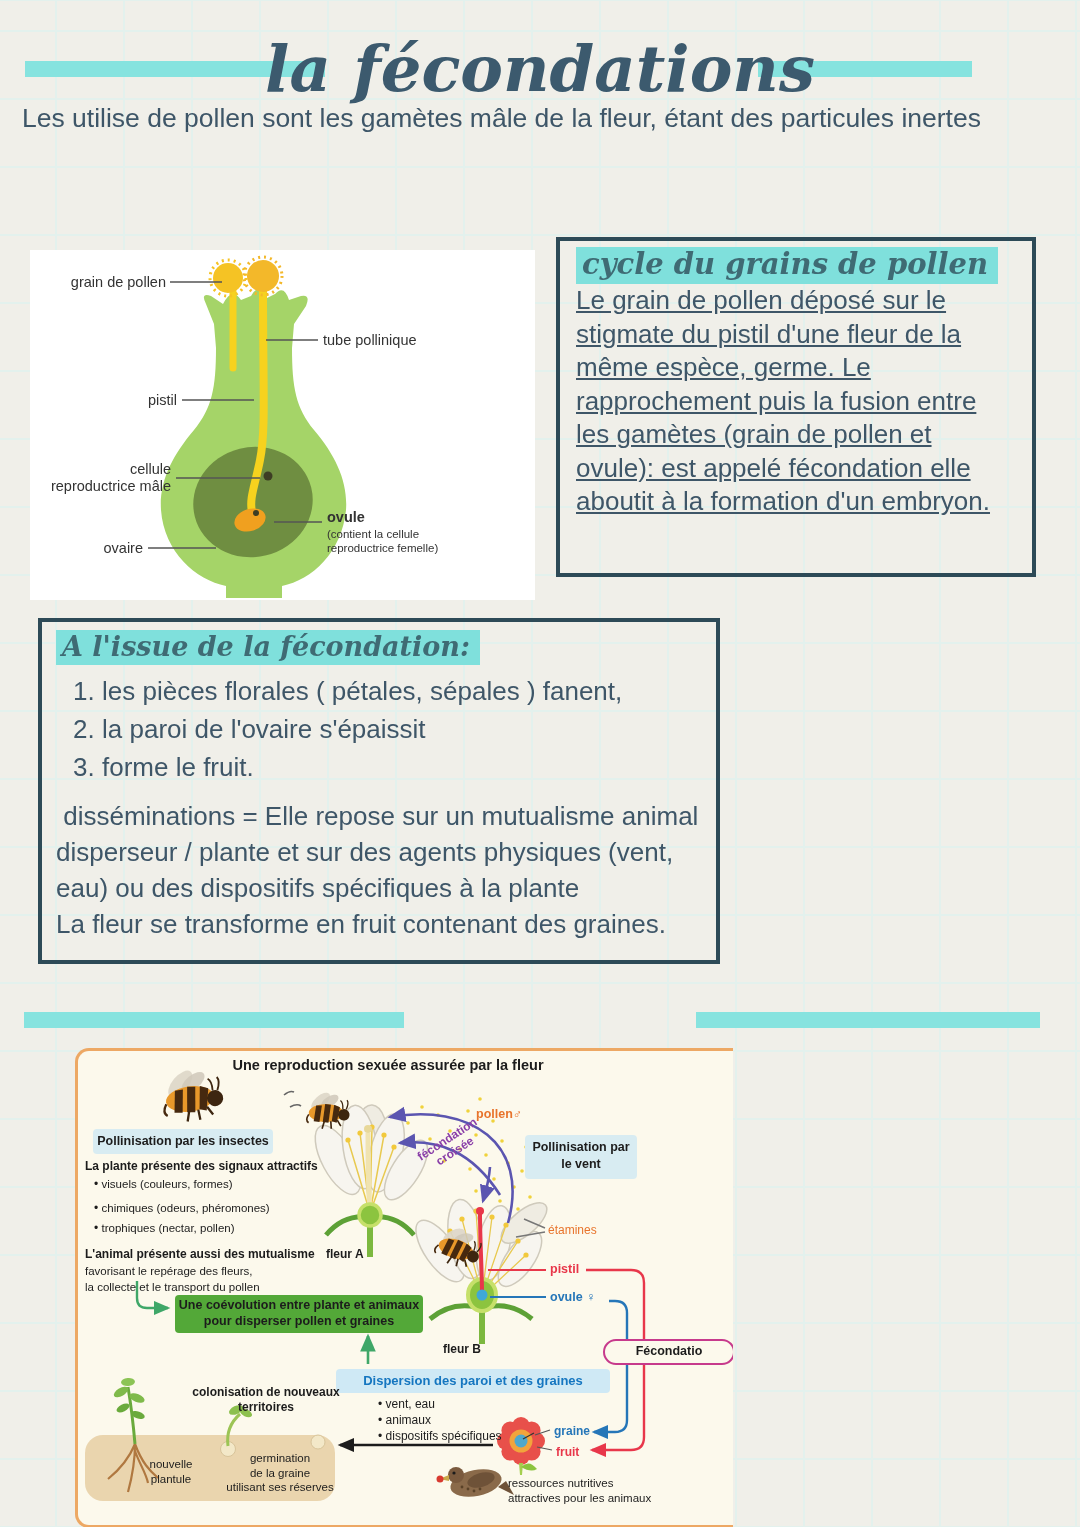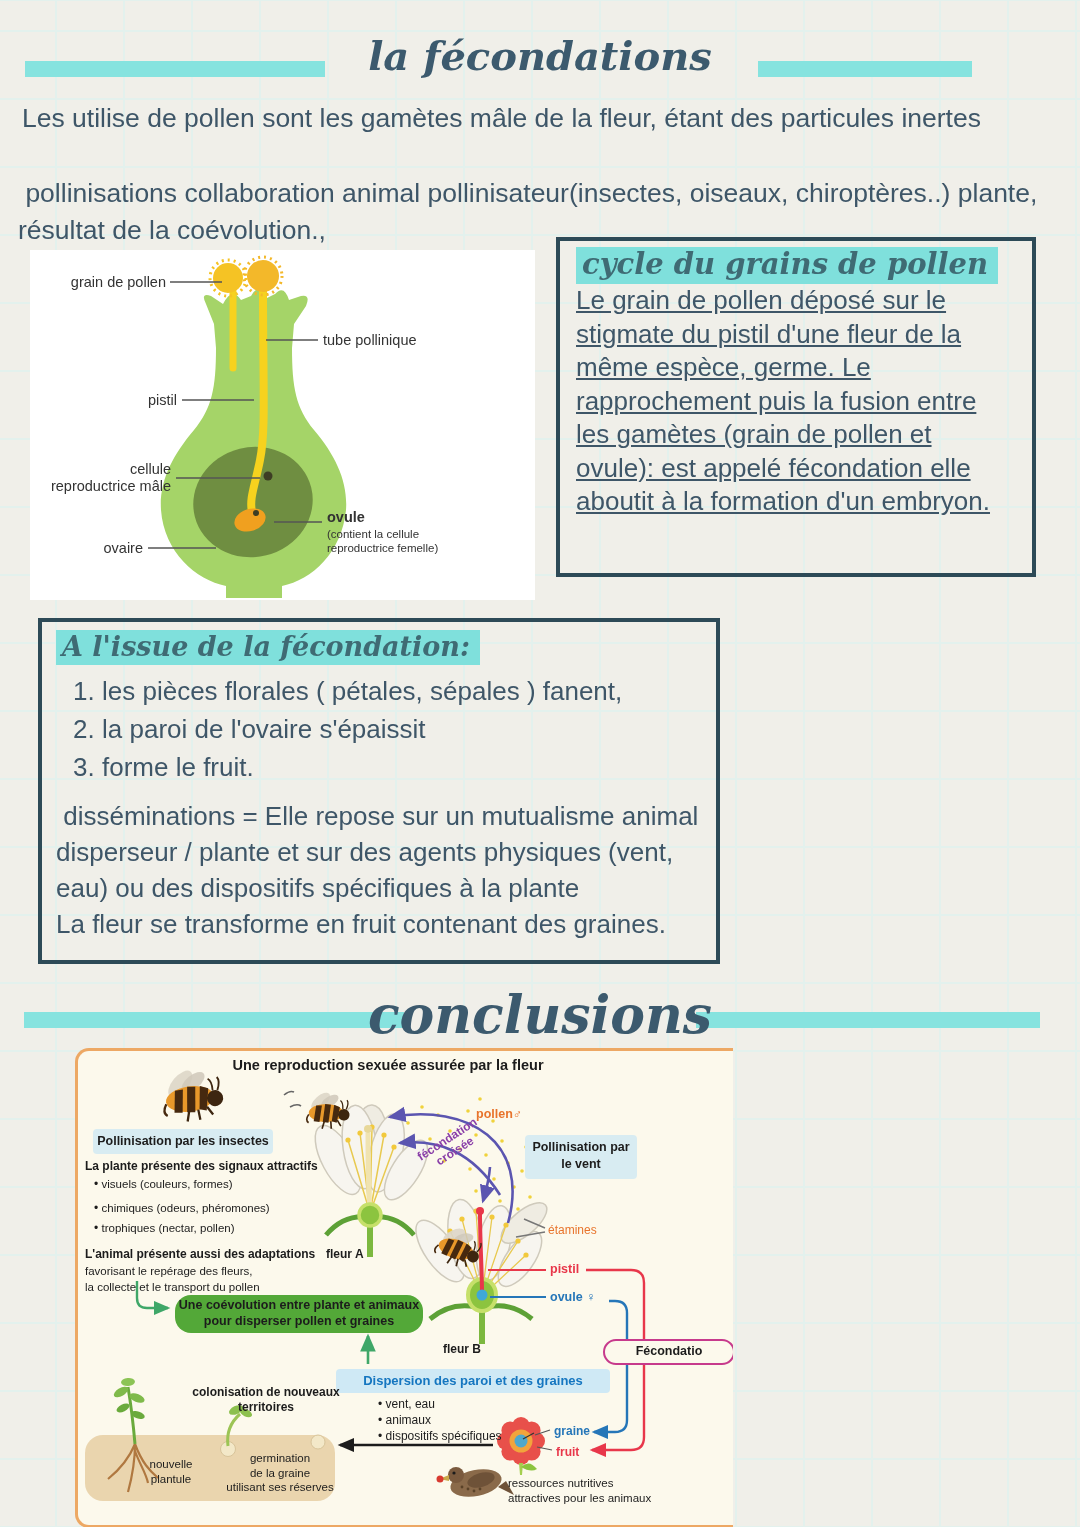--- a/index.html
+++ b/index.html
@@ -8,53 +8,52 @@
     background:
       repeating-linear-gradient(to right, #e3f1ed 0 2px, transparent 2px 68px),
       repeating-linear-gradient(to bottom, #e3f1ed 0 2px, transparent 2px 68px),
       #f0efe9;
     background-position:55px 30px,55px 30px,0 0;
     font-family:"Liberation Sans",sans-serif;color:#3e5668;
   }
   .abs{position:absolute;}
   .bar{background:#86e3df;height:16px;}
   .script{font-family:"DejaVu Serif",serif;font-style:italic;font-weight:bold;color:#3c5a6e;}
-  .page-title{left:0;right:0;top:34px;text-align:center;font-size:40px;line-height:1.1;}
+  .page-title{left:0;right:0;top:34px;text-align:center;font-size:64px;line-height:1.1;}
   .body-text{font-size:26.5px;line-height:37px;color:#3e5668;}
   .note-box{border:4px solid #2d4a57;background:transparent;}
   .hl{display:inline-block;background:#7fe0dc;padding:1px 10px 3px 6px;font-size:28px;color:#3f6b74;line-height:1.15;}
   .white-panel{background:#ffffff;}
   ol.num{margin:8px 0 0 0;padding-left:46px;}
   ol.num li{margin-bottom:2px;}
   
   #figure{
     left:75px;top:1048px;width:655px;height:474px;overflow:hidden;
     background:#fcf9ec;border:3px solid #eda864;border-right:none;
     border-radius:14px 0 0 14px;
   }
   #figure .lbl{position:absolute;color:#1c1c1c;}
   .fig-title{font-size:14.5px;font-weight:bold;color:#1469b4;text-align:center;}
   .blue-tag{background:#d8ecf2;border-radius:4px;color:#1584c5;font-weight:bold;text-align:center;}
-  .green-tag{background:#53a838;border-radius:16px;color:#ffffff;font-weight:bold;text-align:center;font-size:12.5px;line-height:16px;padding-top:2px;}
+  .green-tag{background:#53a838;border-radius:4px;color:#ffffff;font-weight:bold;text-align:center;font-size:12.5px;line-height:16px;padding-top:2px;}
   .bullet{font-size:11.5px;}
   .bullet::before{content:"•  ";font-size:12px;}
   .small-b{font-size:12px;font-weight:bold;}
   .fec-box{background:#fcf9ec;border:2px solid #c73a8c;border-radius:13px;color:#c73a8c;font-weight:bold;font-size:12.5px;text-align:center;line-height:21px;}
 </style>
 </head>
 <body>
 
 <div id="page">
 
   <div class="abs bar" style="left:25px;top:61px;width:300px;"></div>
   <div class="abs bar" style="left:758px;top:61px;width:214px;"></div>
   <div class="abs script page-title">la fécondations</div>
 
   <div class="abs body-text" style="left:22px;top:100px;width:1010px;">Les utilise de pollen sont les gamètes mâle de la fleur, étant des particules inertes</div>
-  <div class="abs body-text" style="left:18px;top:175px;width:1048px;white-space:pre-wrap;"> pollinisations collaboration animal pollinisateur(insectes, oiseaux, chiroptères..) plante, résultat de la coévolution.,</div>
 
   <div class="abs white-panel" style="left:30px;top:250px;width:505px;height:350px;">
     <svg width="505" height="350" viewBox="0 0 505 350">
 
       <path fill="#a5d468" d="M176,54 Q170,42 181,46 L193,54 Q202,36 211,50 L221,46 Q228,32 237,48 L245,44 Q254,34 259,50 L271,46 Q281,44 276,56 L264,74 L262,98
            C262,138 266,158 284,180 C306,206 318,232 316,260 C312,302 282,330 252,336 L252,348 L196,348 L196,336
            C166,330 134,302 131,260 C129,232 142,206 164,180 C182,158 186,138 186,98 L184,74 Z"></path>
 
       <ellipse cx="223" cy="252" rx="60" ry="55" fill="#6f8e41" transform="rotate(-14 223 252)"></ellipse>
 
@@ -105,21 +104,20 @@
       <li>la paroi de l'ovaire s'épaissit</li>
       <li>forme le fruit.</li>
     </ol>
     <div class="body-text" style="font-size:26px;line-height:36px;margin-top:13px;white-space:pre-wrap;"> disséminations = Elle repose sur un mutualisme animal disperseur / plante et sur des agents physiques (vent, eau) ou des dispositifs spécifiques à la plante</div>
     <div class="body-text" style="font-size:26px;line-height:36px;">La fleur se transforme en fruit contenant des graines.</div>
   </div>
 
 
   <div class="abs bar" style="left:24px;top:1012px;width:380px;"></div>
   <div class="abs bar" style="left:696px;top:1012px;width:344px;"></div>
-  <div class="abs script" style="left:0;right:0;top:984px;text-align:center;font-size:52px;">conclusions</div>
 
   <div id="figure" class="abs">
 
     <svg class="abs" style="left:0;top:0;" width="655" height="474" viewBox="0 0 655 474">
       <defs>
         <marker id="mPurple" markerWidth="8" markerHeight="8" refX="6" refY="3" orient="auto">
             <path d="M0,0 L7,3 L0,6 Z" fill="#5b55b0"></path>
           </marker>
         <marker id="mRed" markerWidth="8" markerHeight="8" refX="6" refY="3" orient="auto">
             <path d="M0,0 L7,3 L0,6 Z" fill="#e8374a"></path>
@@ -302,21 +300,21 @@
 
     <div class="lbl fig-title" style="left:110px;top:6px;width:400px;">Une reproduction sexuée assurée par la fleur</div>
 
     <div class="lbl blue-tag" style="left:15px;top:78px;width:180px;height:25px;font-size:12.5px;line-height:25px;">Pollinisation par les insectes</div>
 
     <div class="lbl small-b" style="left:7px;top:108px;">La plante présente des signaux attractifs</div>
     <div class="lbl bullet" style="left:16px;top:126px;">visuels (couleurs, formes)</div>
     <div class="lbl bullet" style="left:16px;top:150px;">chimiques (odeurs, phéromones)</div>
     <div class="lbl bullet" style="left:16px;top:170px;">trophiques (nectar, pollen)</div>
 
-    <div class="lbl small-b" style="left:7px;top:196px;">L'animal présente aussi des adaptations</div>
+    <div class="lbl small-b" style="left:7px;top:196px;">L'animal présente aussi des mutualisme</div>
     <div class="lbl" style="left:7px;top:214px;font-size:11.5px;">favorisant le repérage des fleurs,</div>
     <div class="lbl" style="left:7px;top:230px;font-size:11.5px;">la collecte et le transport du pollen</div>
 
     <div class="lbl green-tag" style="left:97px;top:244px;width:248px;height:36px;">
       <div>Une coévolution entre plante et animaux</div>
       <div>pour disperser pollen et graines</div>
     </div>
 
     <div class="lbl" style="left:248px;top:196px;font-size:12px;font-weight:600;">fleur A</div>
     <div class="lbl" style="left:365px;top:291px;font-size:12px;font-weight:600;">fleur B</div>

